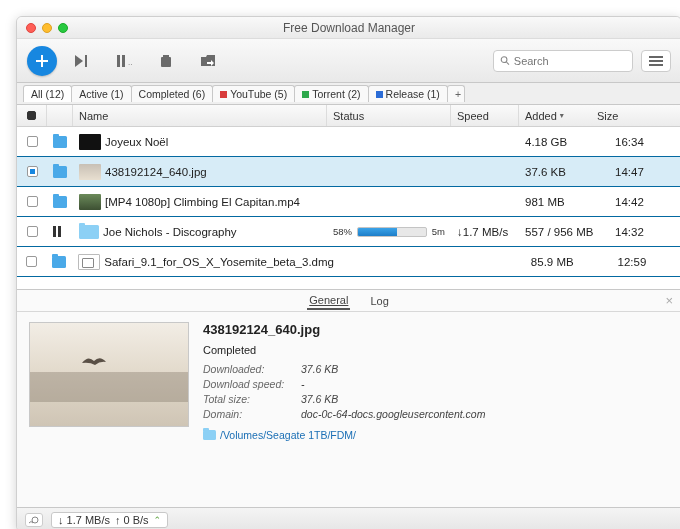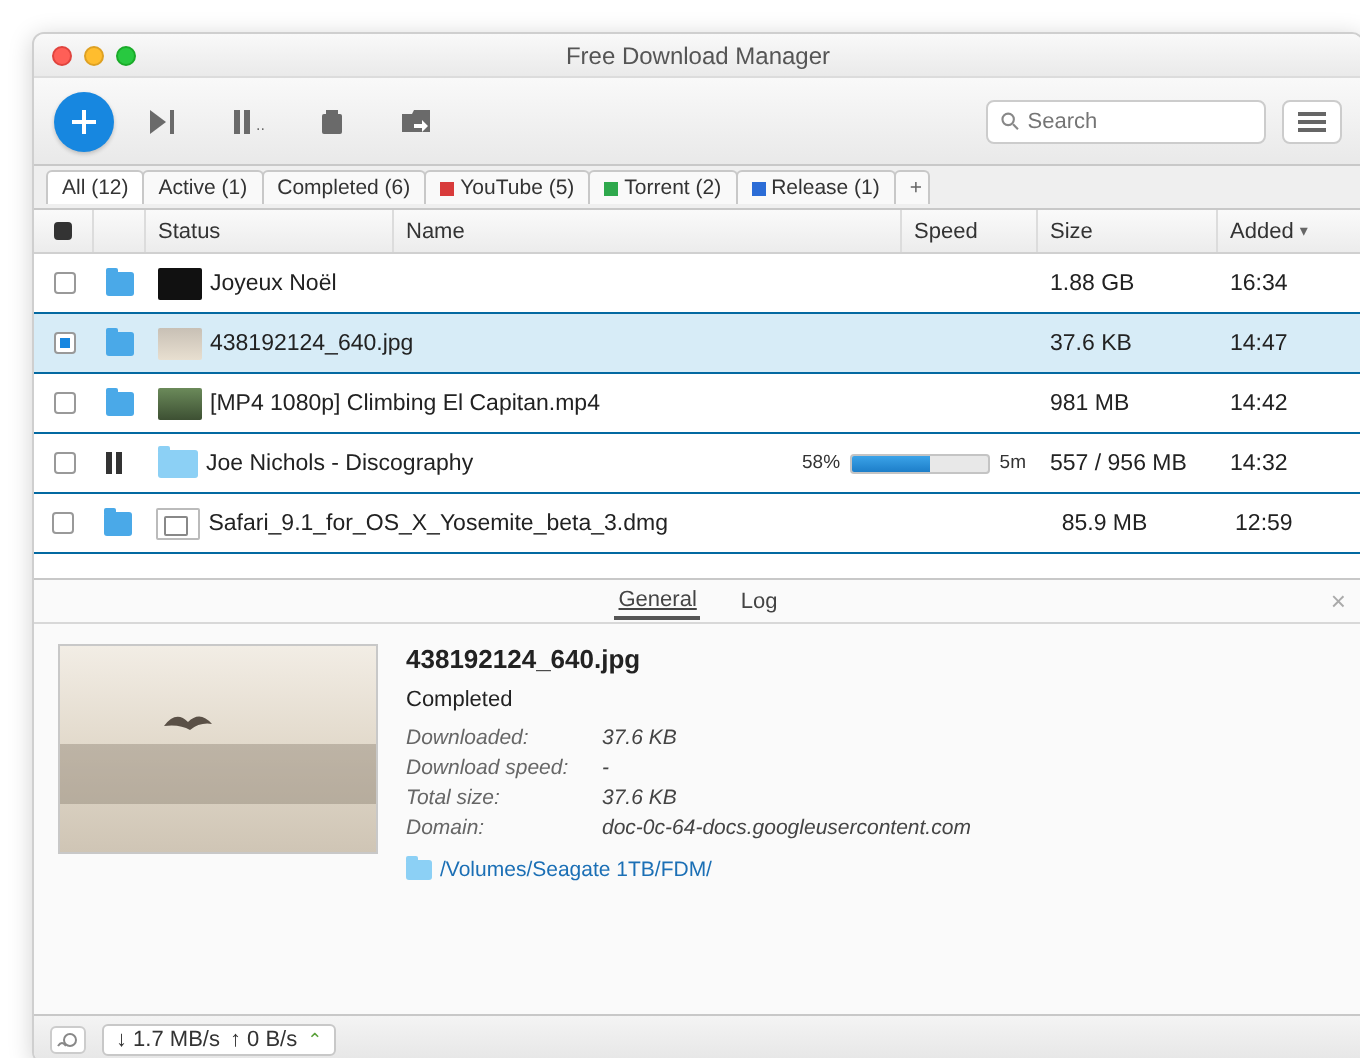--- a/index.html
+++ b/index.html
@@ -168,53 +168,53 @@
         <span>Release (1)</span>
       </div>
     <div class="tab tab-add">+</div>
   </div>
 
   <div class="columns">
     <div class="col col-chk">
         <div class="cb" style="background:#333;width:9px;height:9px;border:1px solid #333"></div>
       </div>
     <div class="col col-icon"></div>
+    <div class="col col-name">
+        <span>Name</span>
+      </div>
     <div class="col col-status">
         <span>Status</span>
       </div>
-    <div class="col col-name">
-        <span>Name</span>
-      </div>
     <div class="col col-speed">
         <span>Speed</span>
-      </div>
-    <div class="col col-size">
-        <span>Size</span>
       </div>
     <div class="col col-added">
         <span>Added</span> 
         <span class="sortcaret">▾</span>
       </div>
+    <div class="col col-size">
+        <span>Size</span>
+      </div>
   </div>
 
   <div class="rows" id="rows">
       <div class="row">
         <div class="cell col-chk">
           <div class="cb"></div>
         </div>
         <div class="cell col-icon">
           <div class="folder"></div>
         </div>
         <div class="cell col-name">
           <div class="thumb black"></div>
           <span>Joyeux Noël</span>
         </div>
         <div class="cell col-status"></div>
         <div class="cell col-speed"></div>
-        <div class="cell col-size">1.88 GB</div>
+        <div class="cell col-size">4.18 GB</div>
         <div class="cell col-added">16:34</div>
       </div>
       <div class="row sel">
         <div class="cell col-chk">
           <div class="cb checked"></div>
         </div>
         <div class="cell col-icon">
           <div class="folder"></div>
         </div>
         <div class="cell col-name">
@@ -258,20 +258,21 @@
         </div>
         <div class="cell col-status">
           <div class="prog-wrap">
             <span class="prog-label">58%</span>
             <div class="prog">
               <div class="prog-fill" style="width:58%"></div>
             </div>
             <span class="prog-label">5m</span>
           </div>
         </div>
+        <div class="cell col-speed">↓1.7 MB/s</div>
         <div class="cell col-size">557 / 956 MB</div>
         <div class="cell col-added">14:32</div>
       </div>
       <div class="row">
         <div class="cell col-chk">
           <div class="cb"></div>
         </div>
         <div class="cell col-icon">
           <div class="folder"></div>
         </div>

